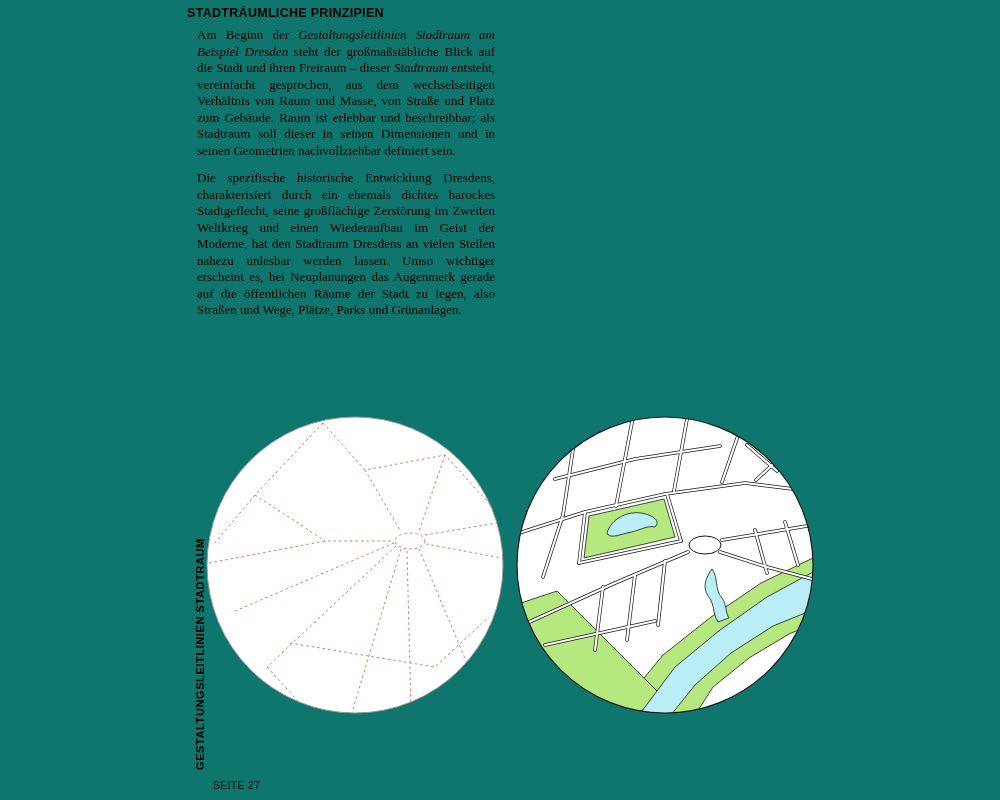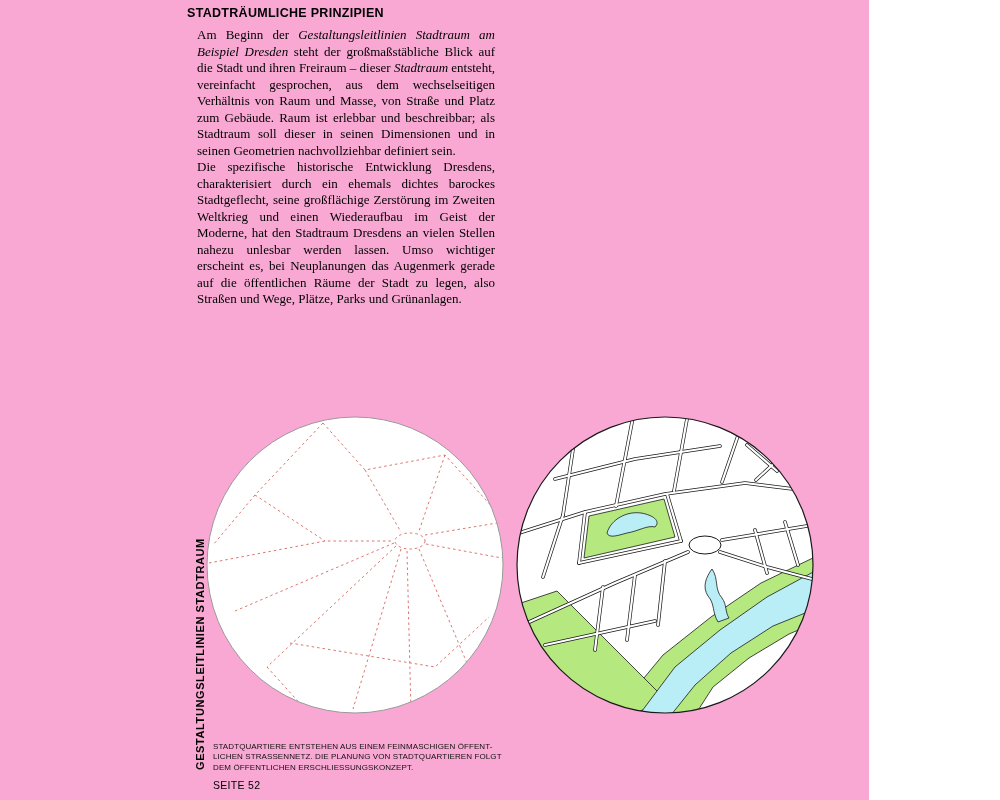--- a/index.html
+++ b/index.html
@@ -1,37 +1,37 @@
 <!DOCTYPE html>
 <html><head>
 <meta charset="utf-8">
 <style>
   html,body{margin:0;padding:0;background:#ffffff;}
   #page{
     position:relative;
-    width:869px;height:800px;
-    background:#f9a8d4;
+    width:1000px;height:800px;
+    background:#0f766e;
     overflow:hidden;
     font-family:"Liberation Sans", sans-serif;
     color:#000;
   }
   .heading{
     position:absolute;left:187px;top:6px;
     font-family:"Liberation Sans", sans-serif;
     font-weight:bold;font-size:12.5px;letter-spacing:0.3px;
   }
   .textcol{
     position:absolute;left:197px;top:27px;width:298px;
     font-family:"Liberation Serif", serif;
     font-size:13px;line-height:1.27;
     text-align:justify;
     hyphens:auto;
   }
   .textcol p{margin:0;}
-  .textcol p + p{}
+  .textcol p + p{margin-top:11px;}
   .em{font-style:italic;}
   .fig{position:absolute;top:415px;width:300px;height:300px;}
   #fig-left{left:205px;}
   #fig-right{left:515px;}
   .vertical-label{
     position:absolute;left:194px;top:770px;
     transform:rotate(-90deg);
     transform-origin:0 0;
     font-family:"Liberation Sans", sans-serif;
     font-weight:bold;font-size:11px;letter-spacing:0.6px;
@@ -132,21 +132,16 @@
       <use href="#st" stroke="#1a1a1a" stroke-width="3.6" stroke-linecap="round" stroke-linejoin="round"></use>
       <use href="#st" stroke="#ffffff" stroke-width="2.2" stroke-linecap="round" stroke-linejoin="round"></use>
 
       <ellipse cx="190" cy="130" rx="16" ry="9" fill="#ffffff" stroke="#1a1a1a" stroke-width="1"></ellipse>
     </g>
     <circle cx="150" cy="150" r="148" fill="none" stroke-width="1.2" stroke="#1a1a1a"></circle>
   </svg>
 
   <div class="vertical-label">GESTALTUNGSLEITLINIEN STADTRAUM</div>
 
-  <div class="caption">
-    <div>STADTQUARTIERE ENTSTEHEN AUS EINEM FEINMASCHIGEN ÖFFENT-</div>
-    <div>LICHEN STRASSENNETZ. DIE PLANUNG VON STADTQUARTIEREN FOLGT</div>
-    <div>DEM ÖFFENTLICHEN ERSCHLIESSUNGSKONZEPT.</div>
-  </div>
 
-  <div class="footer">SEITE 52</div>
+  <div class="footer">SEITE 27</div>
 
 </div>
 
 </body></html>

